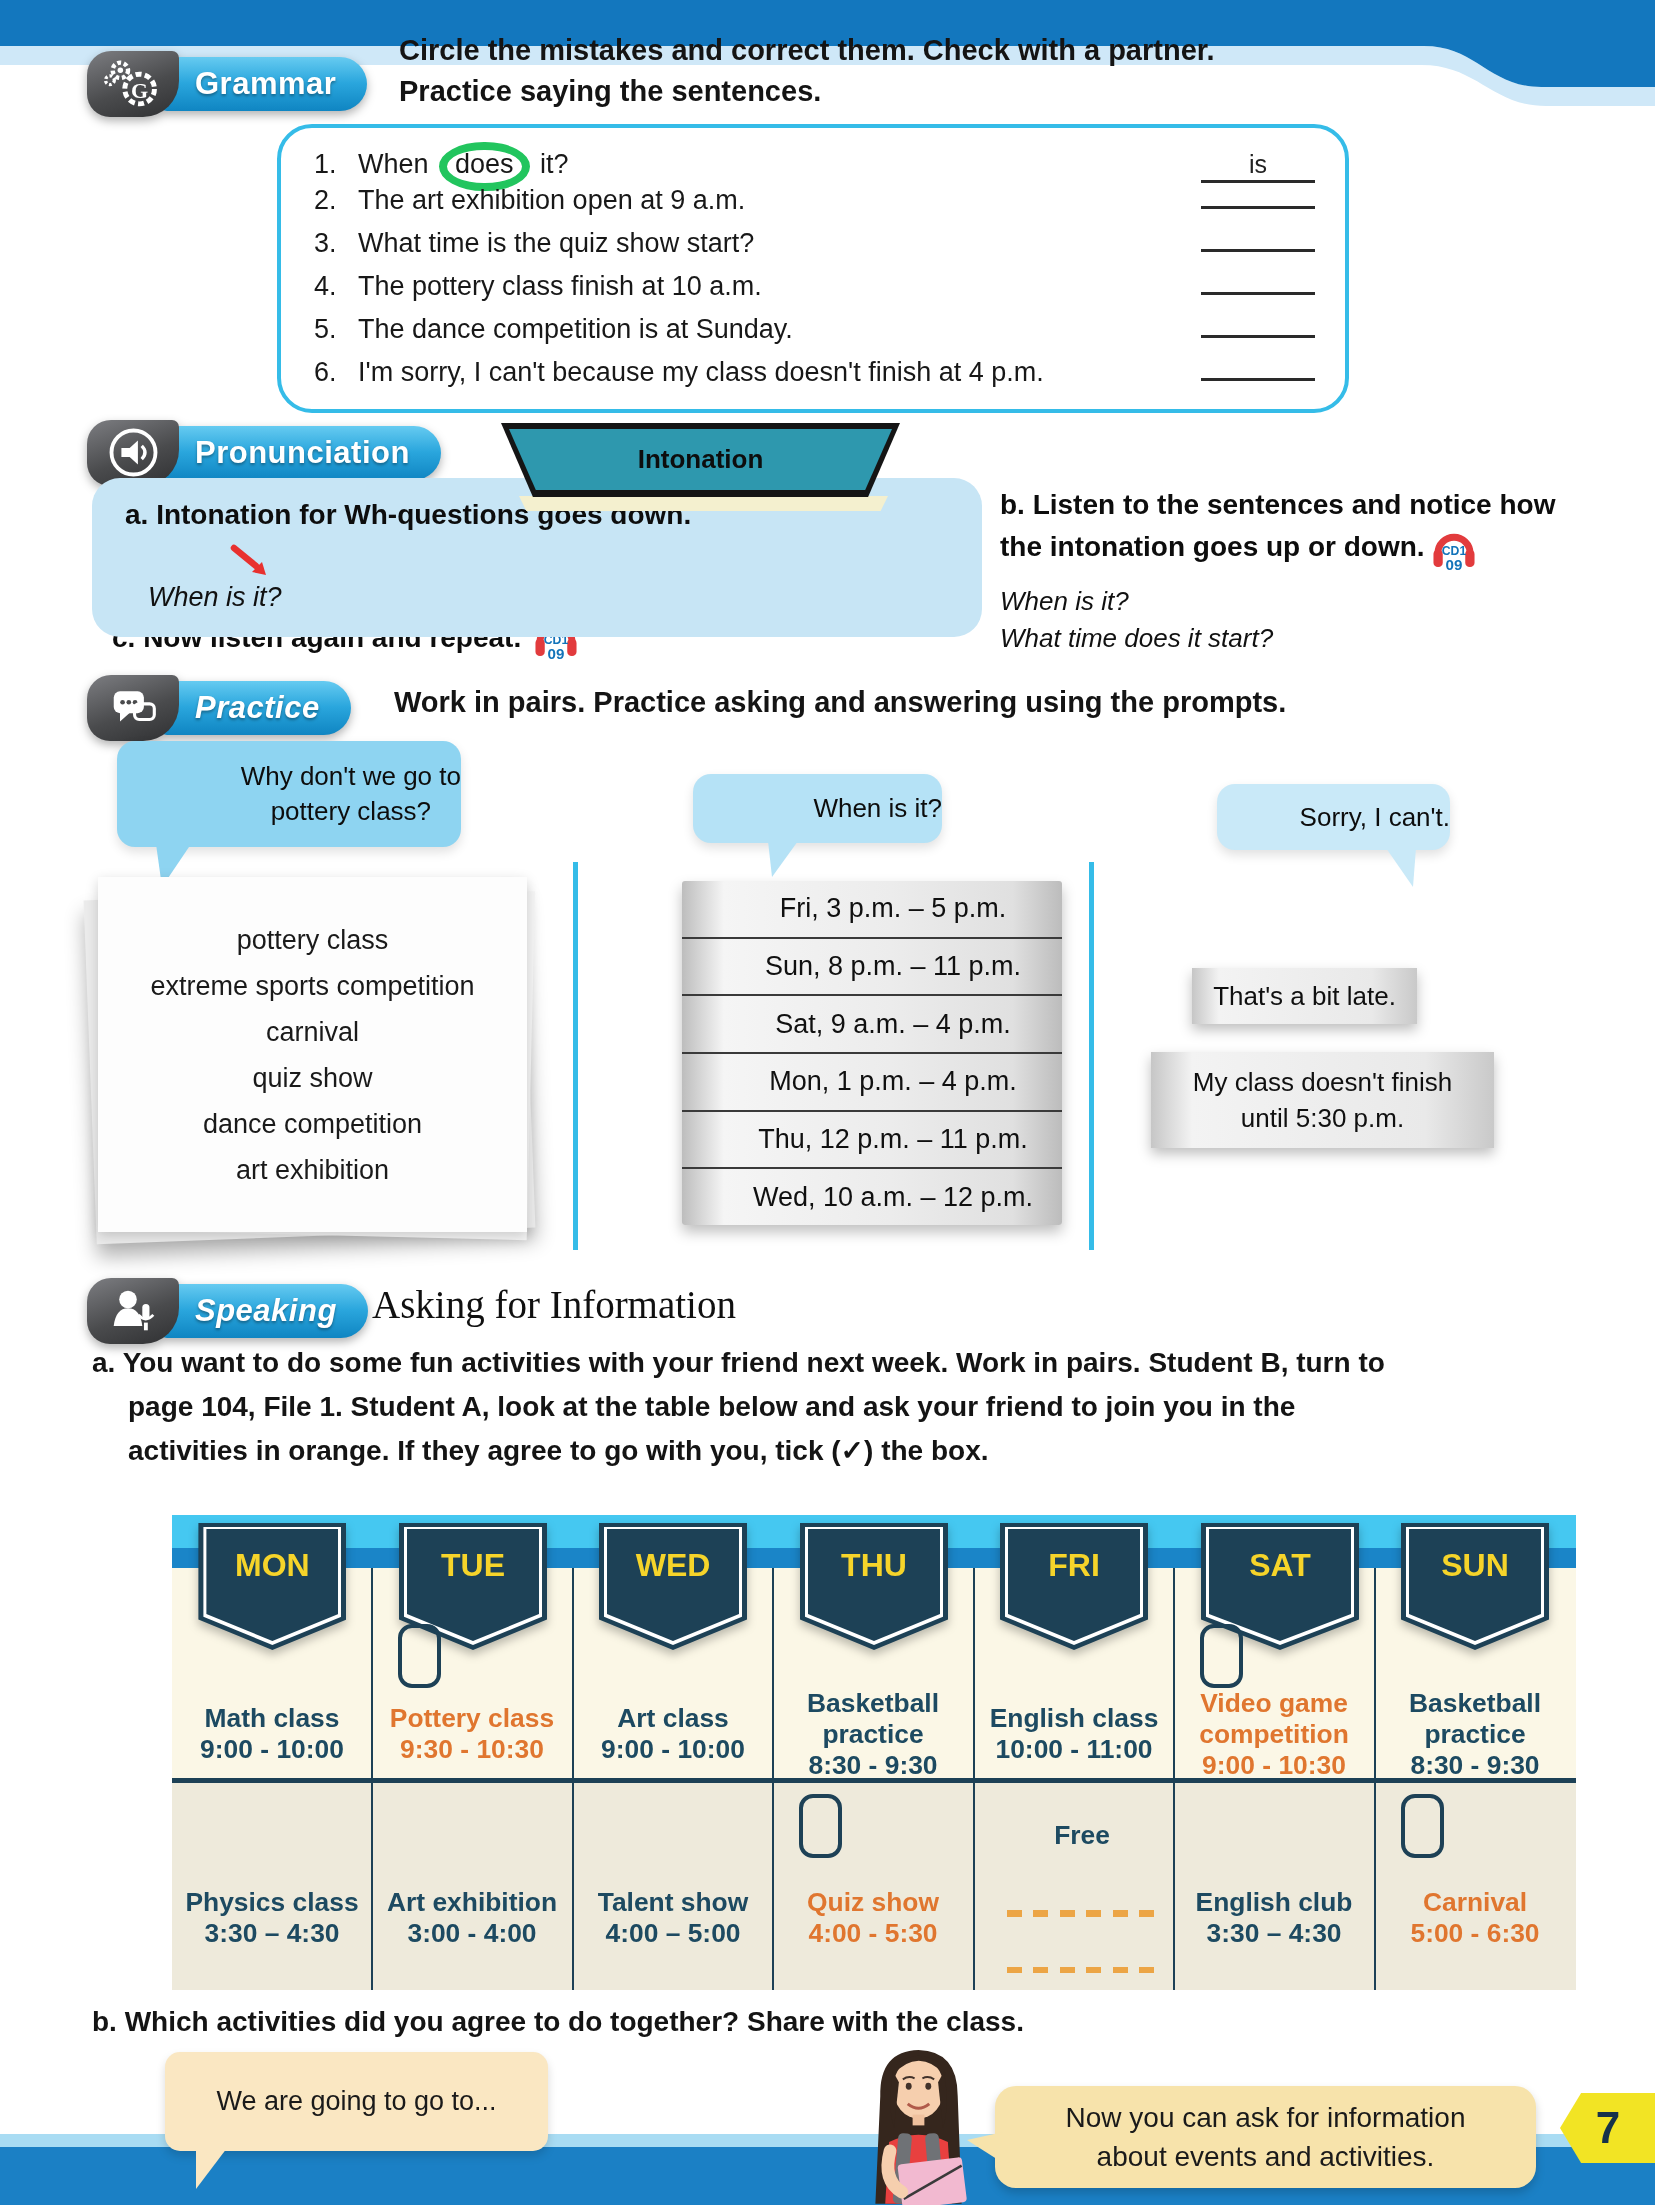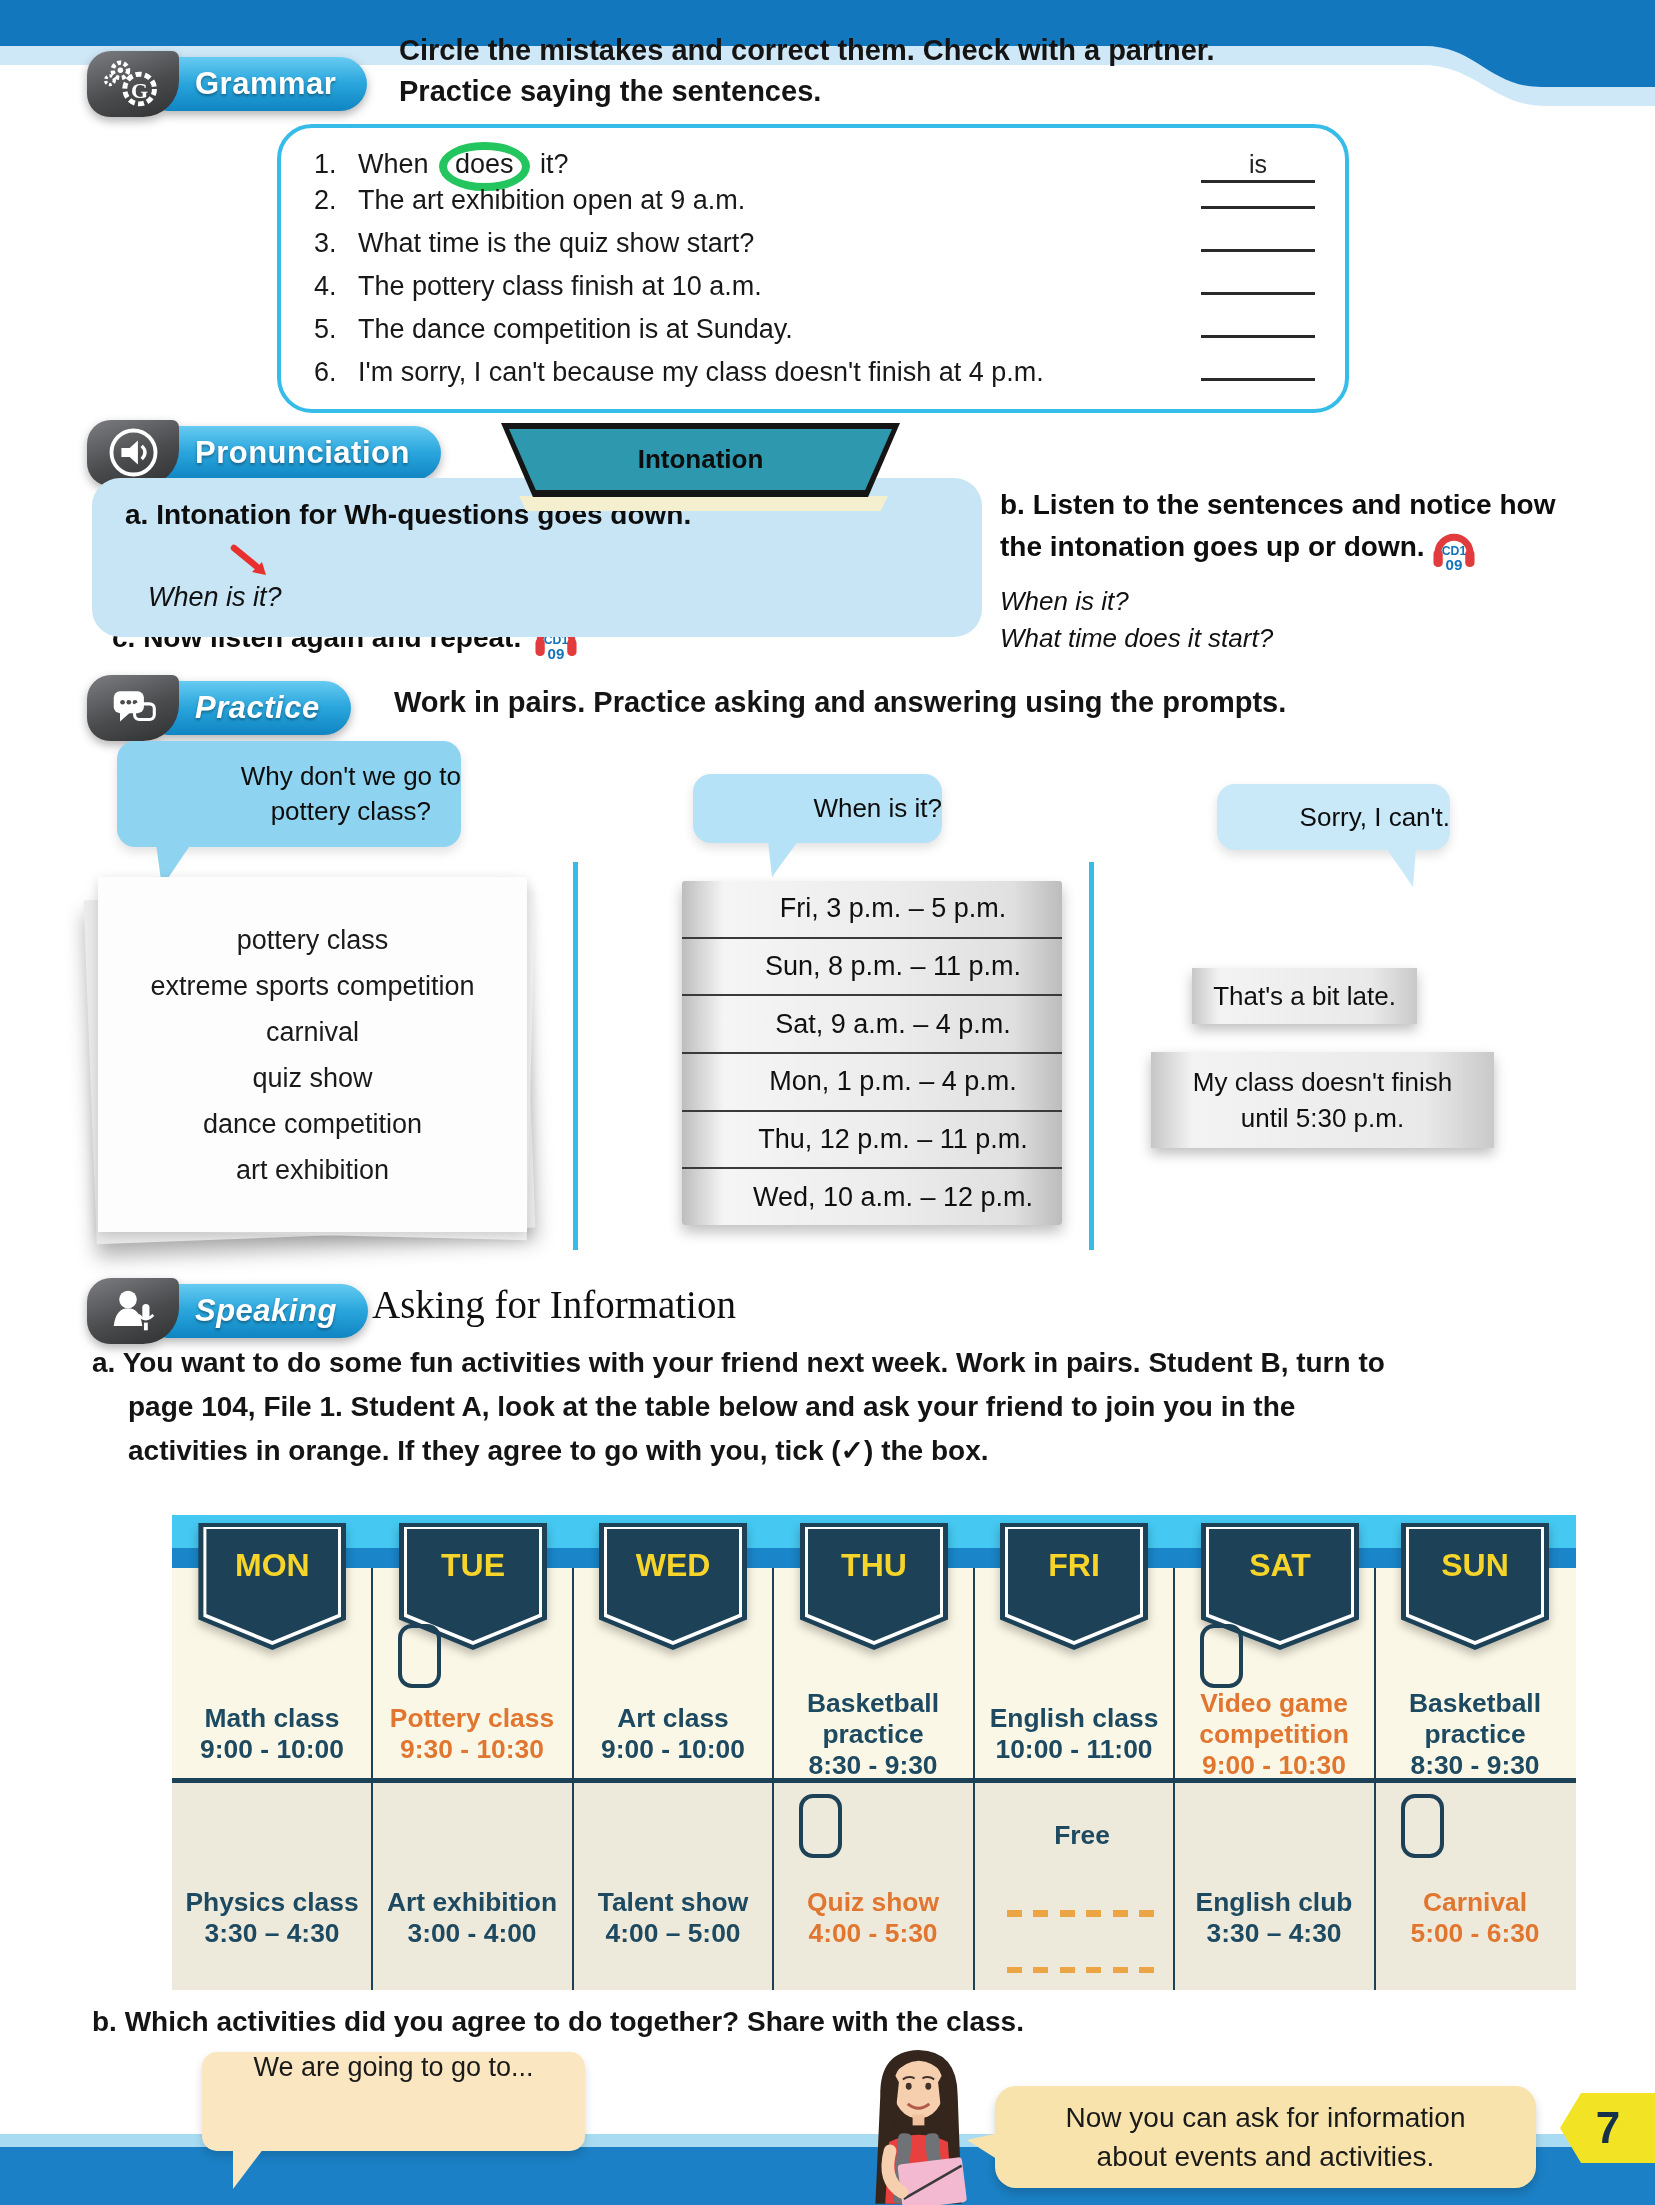--- a/index.html
+++ b/index.html
@@ -86,22 +86,22 @@
   .pn-label{position:absolute;left:0;top:24px;width:100%;text-align:center;font-weight:bold;font-size:32px;color:#f6d42a;}
   .cell{position:absolute;width:200px;display:flex;flex-direction:column;align-items:center;justify-content:center;
         text-align:center;font-weight:bold;font-size:26.4px;line-height:31px;color:#1d4a61;}
   .cell.orange{color:#e0762f;}
   .chk{position:absolute;width:43px;height:64px;border:4.5px solid #1d4156;border-radius:14px;background:transparent;padding:0;cursor:pointer;}
   .freecell{position:absolute;width:200px;display:flex;flex-direction:column;align-items:center;
             font-weight:bold;font-size:26.4px;color:#1d4a61;}
   .dash{width:150px;height:6.5px;background:repeating-linear-gradient(90deg,#eca545 0 15px,transparent 15px 26.4px);}
   
   .bq{position:absolute;left:92px;top:2006px;font-weight:bold;font-size:28px;color:#141414;}
-  .bub-cream{position:absolute;background:#fae7c2;border-radius:15px;display:flex;align-items:flex-start;justify-content:center;
-             text-align:center;font-size:27px;color:#1a1a1a;box-shadow:0 5px 10px rgba(0,0,0,.15);z-index:6;margin-left:37px;}
+  .bub-cream{position:absolute;background:#fae7c2;border-radius:15px;display:flex;align-items:center;justify-content:center;
+             text-align:center;font-size:27px;color:#1a1a1a;box-shadow:0 5px 10px rgba(0,0,0,.15);z-index:6;}
   .bub-cream .tail{position:absolute;width:0;height:0;}
   .takeaway{position:absolute;left:995px;top:2086px;width:541px;height:102px;background:#f7e3ab;border-radius:21px;
             display:flex;flex-direction:column;align-items:center;justify-content:center;font-size:28px;line-height:39px;
             color:#1a1a1a;z-index:6;box-shadow:0 5px 10px rgba(0,0,0,.18);}
   .takeaway .tail{position:absolute;left:-28px;top:46px;width:0;height:0;
                   border-right:36px solid #f7e3ab;border-top:8px solid transparent;border-bottom:23px solid transparent;}
   .pagebadge{position:absolute;left:1560px;top:2093px;width:96px;height:70px;background:#f2e424;
              clip-path:polygon(22% 0,100% 0,100% 100%,22% 100%,0 50%);display:flex;align-items:center;justify-content:center;
              font-weight:bold;font-size:44px;color:#16324a;z-index:7;}
   .girl{position:absolute;left:845px;top:2036px;width:147px;height:169px;z-index:5;}

